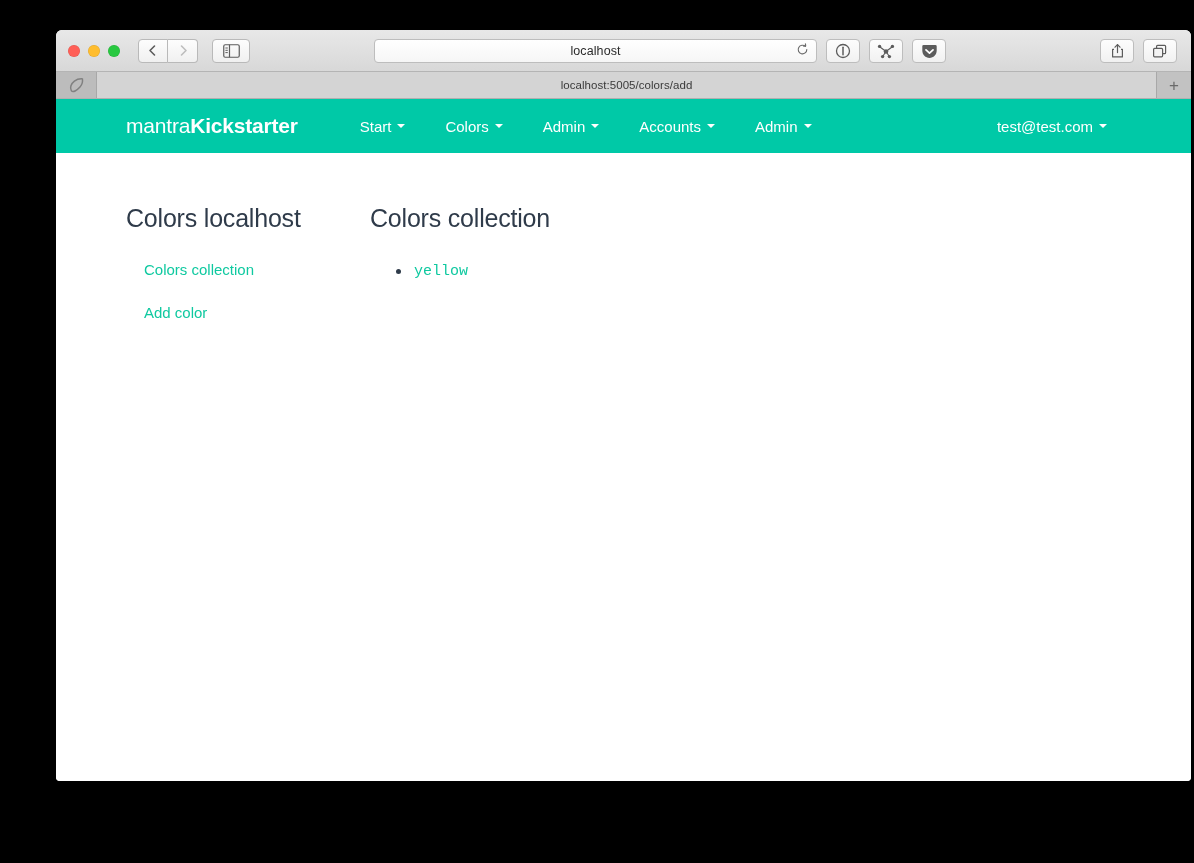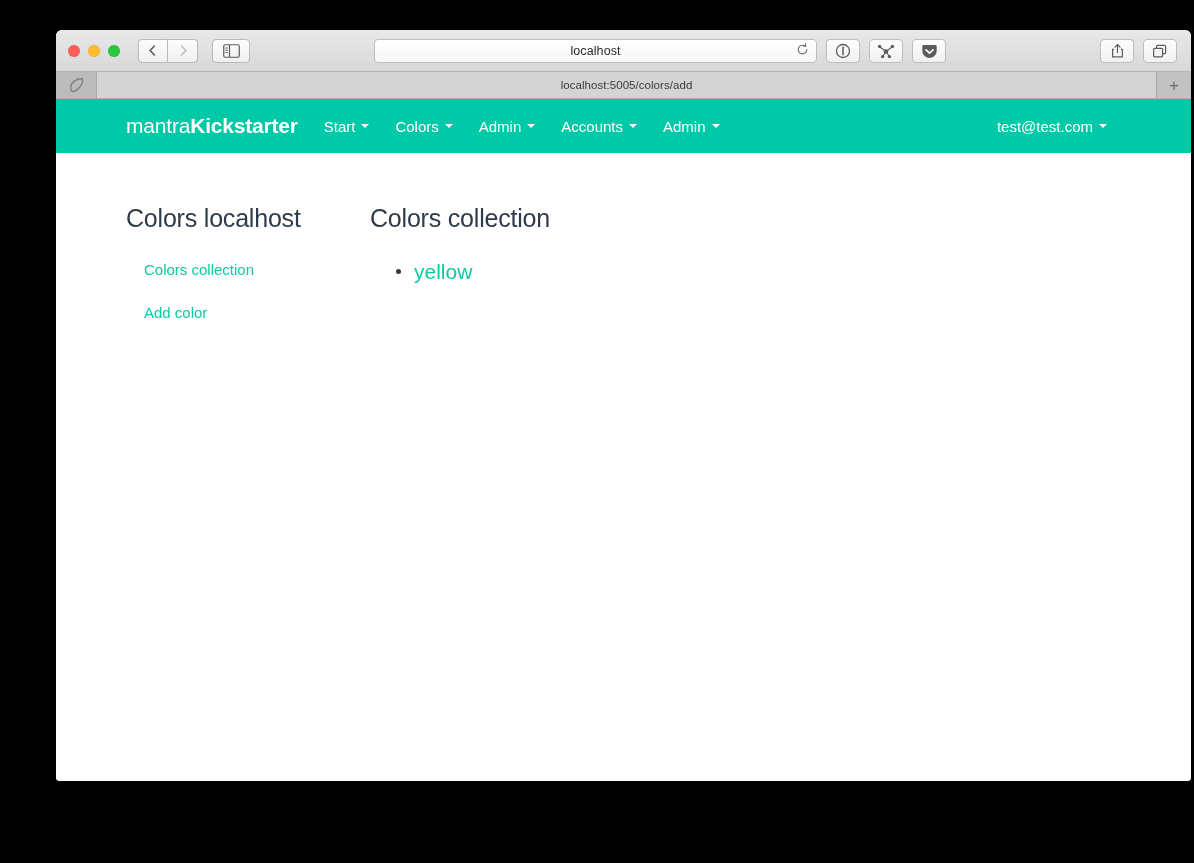--- a/index.html
+++ b/index.html
@@ -196,21 +196,22 @@
     letter-spacing: -0.2px;
     margin-right: 26px;
     white-space: nowrap;
   }
   .brand .brand-light { font-weight: 400; }
   .brand .brand-bold  { font-weight: 700; }
 
   .nav-links {
     display: flex;
     align-items: flex-start;
-    gap: 26px;
+    gap: 40px;
+    margin-left: 36px;
   }
   .nav-item {
     color: #ffffff;
     font-size: 15px;
     display: flex;
     align-items: center;
     gap: 6px;
     white-space: nowrap;
   }
   .caret {
@@ -252,25 +253,26 @@
     margin-bottom: 26px;
     padding-left: 18px;
   }
   .color-list {
     margin: 0;
     padding: 0 0 0 26px;
     list-style: none;
   }
   .color-list li {
     position: relative;
-    font-size: 21px;
+    font-size: 15px;
     line-height: 21px;
     color: #0fc9a0;
     padding-left: 18px;
     margin-bottom: 0;
+    font-family: Liberation Mono, monospace;
   }
   .color-list li::before {
     content: "";
     position: absolute;
     left: 0;
     top: 8px;
     width: 5px;
     height: 5px;
     border-radius: 50%;
     background: #2f3b4a;

